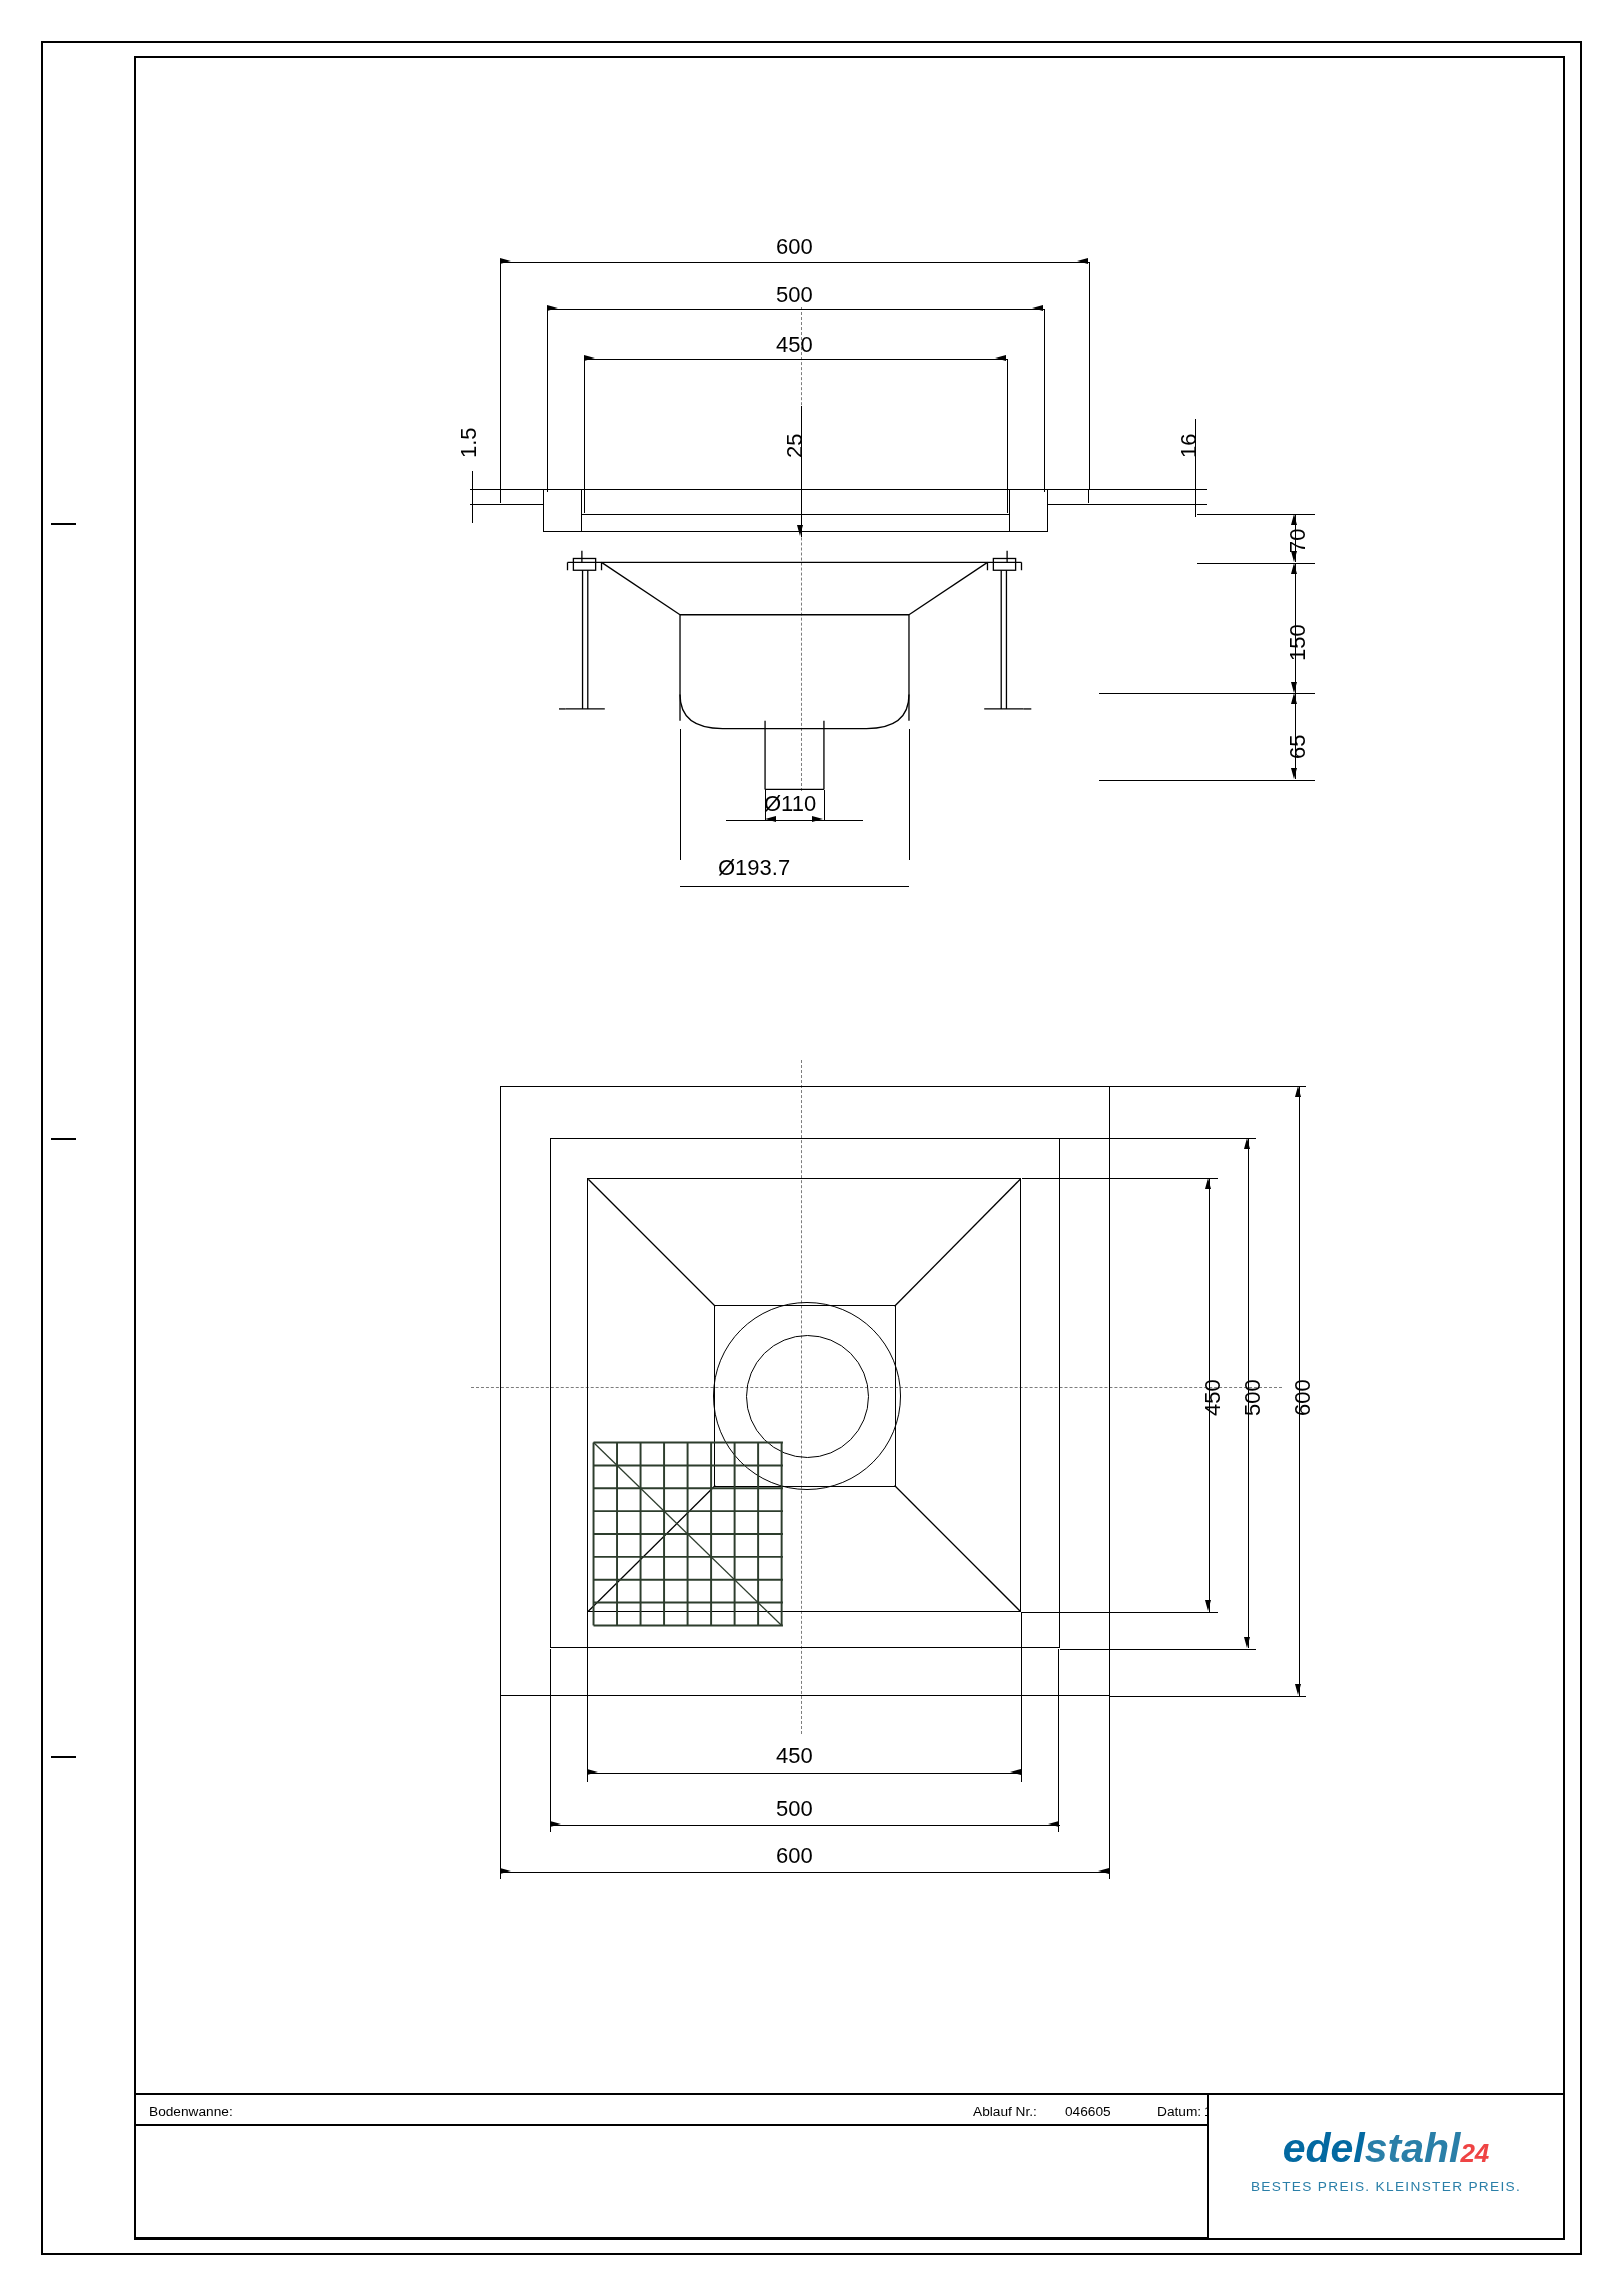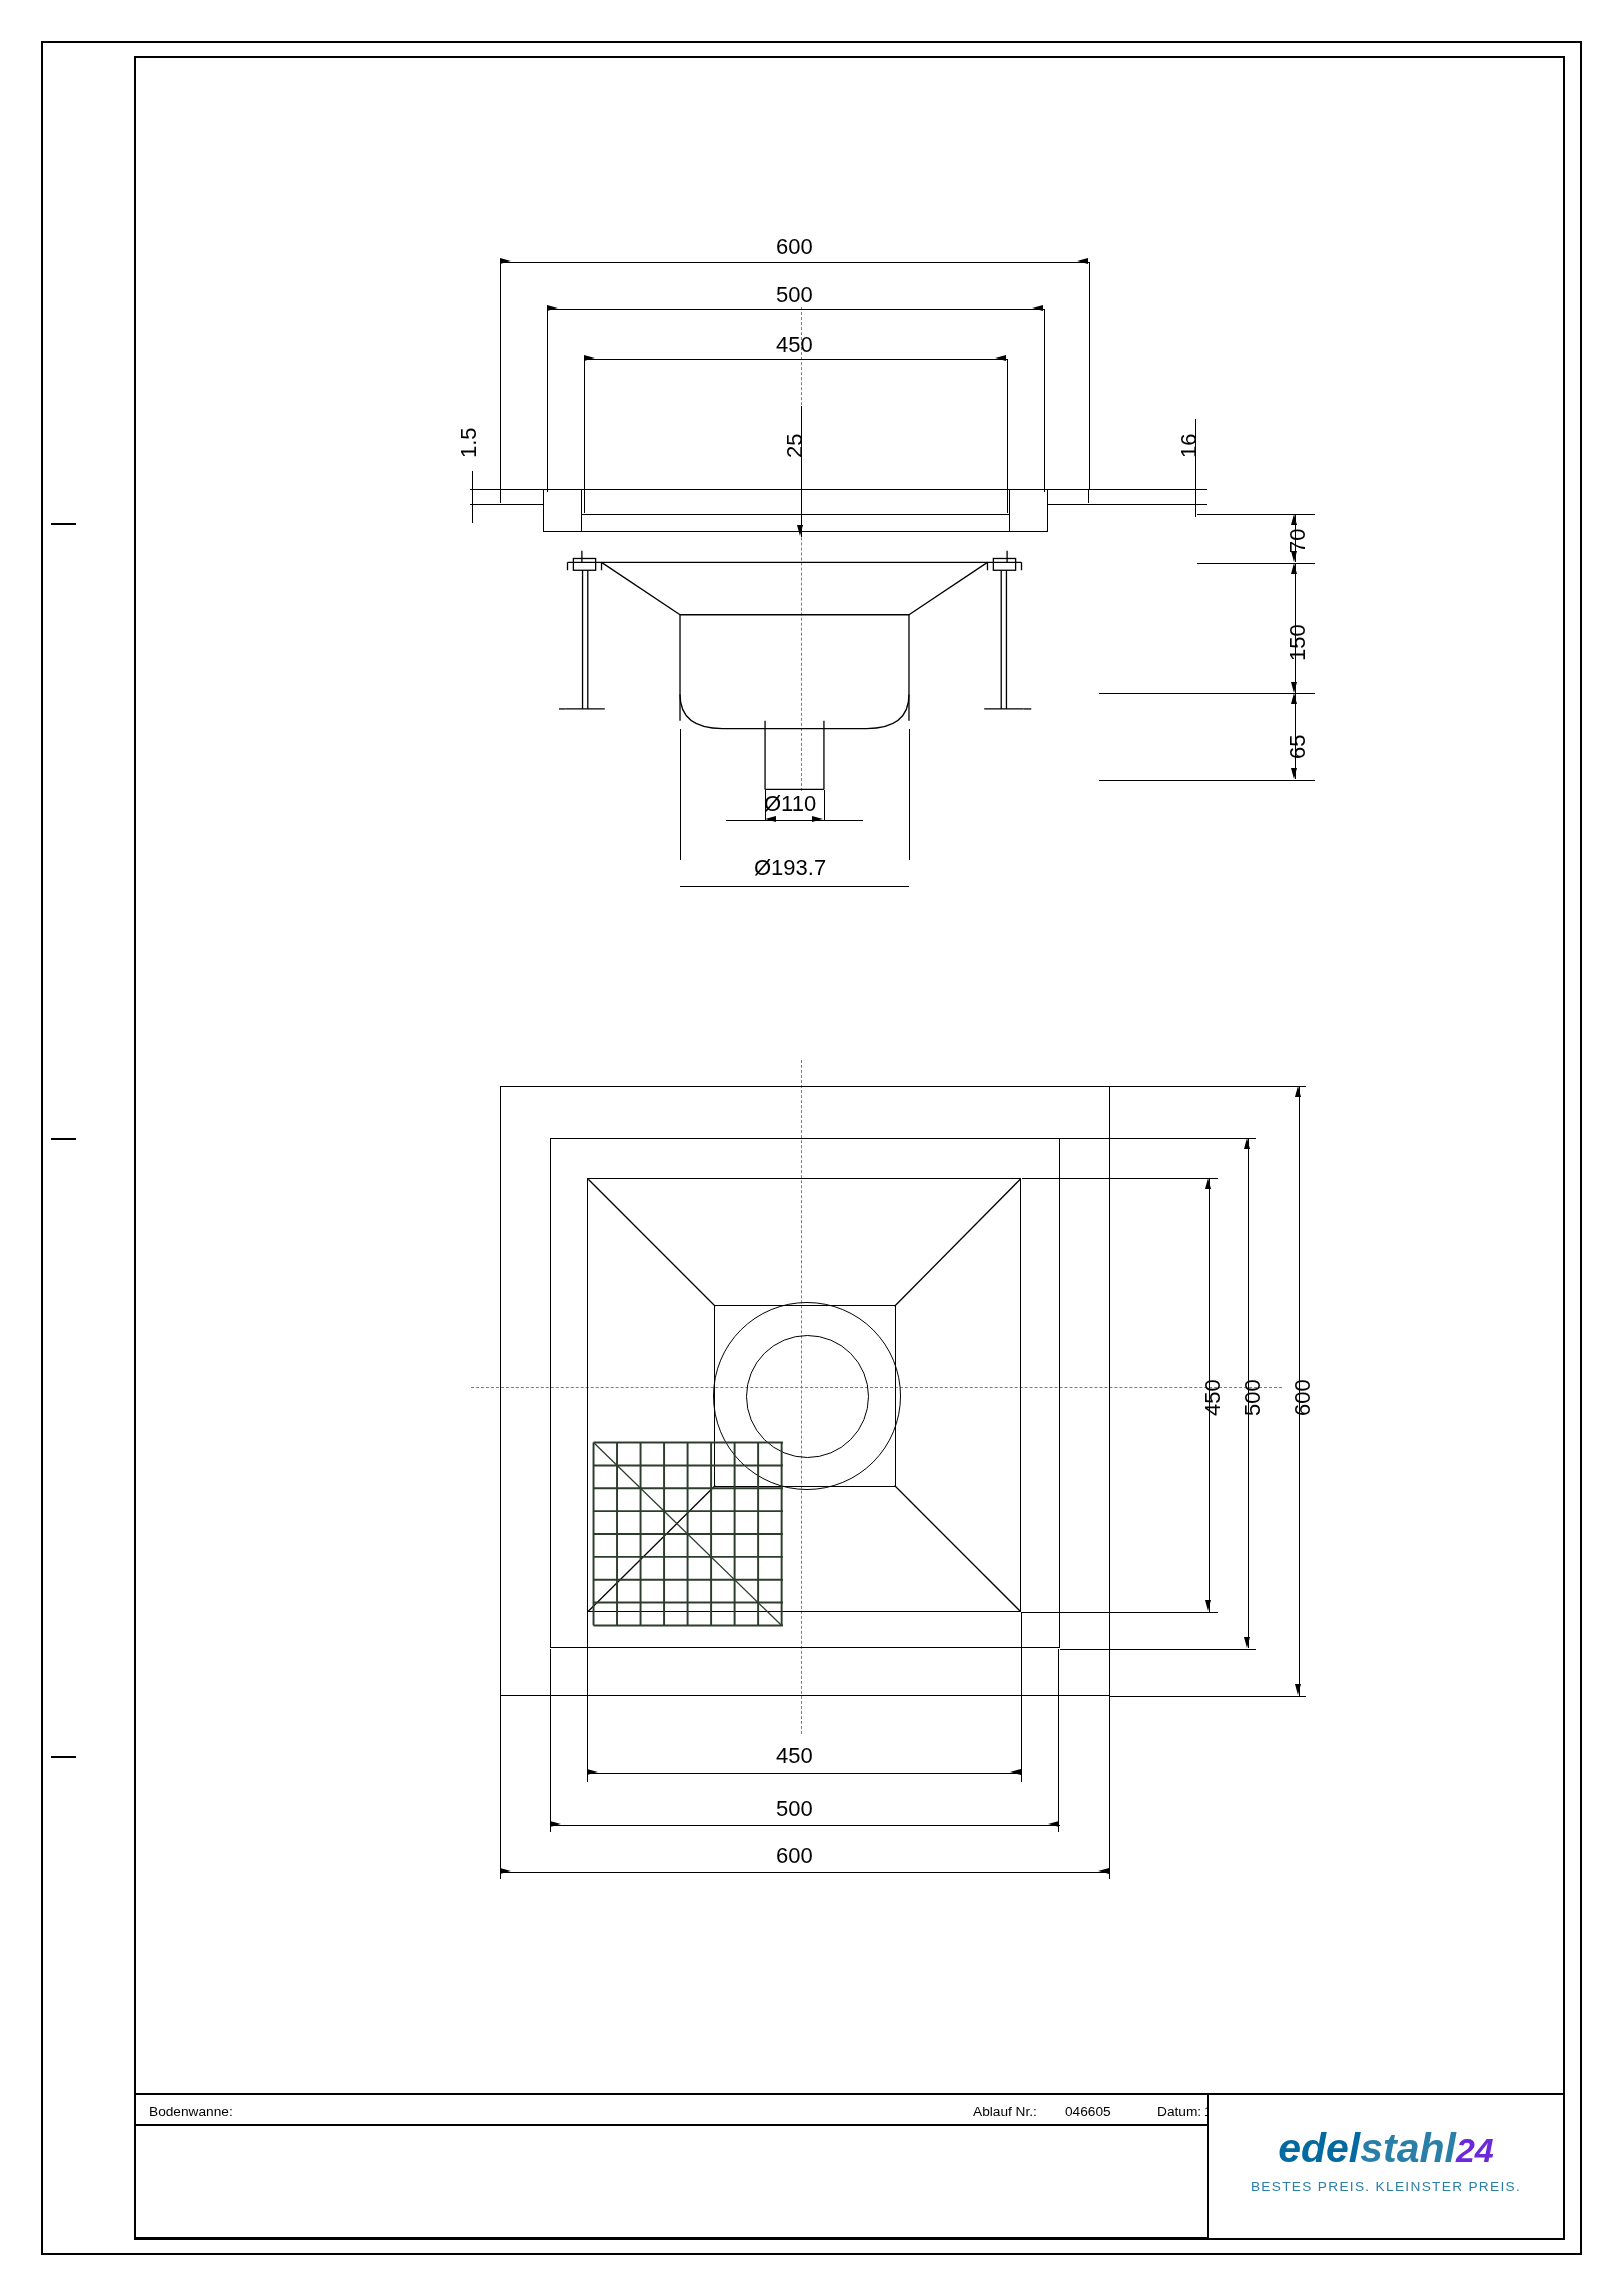--- a/index.html
+++ b/index.html
@@ -172,21 +172,21 @@
     top: 30px;
     transform: translateX(-50%);
     font-size: 41px;
     font-style: italic;
     font-weight: bold;
     white-space: nowrap;
     font-family: "Liberation Sans", sans-serif;
   }
   .logo-edel { color: #0369a1; }
   .logo-stahl { color: #2a7fa8; }
-  .logo-24 { color: #6d28d9; font-size: 34px; }
+  .logo-24 { color: #ef4444; font-size: 26px; }
   .logo-sub {
     position: absolute;
     left: 50%;
     top: 84px;
     transform: translateX(-50%);
     font-size: 13.7px;
     letter-spacing: 1.3px;
     color: #2a7fa8;
     white-space: nowrap;
     font-family: "Liberation Sans", sans-serif;
@@ -321,21 +321,21 @@
     <div class="ext" style="left:765px; top:790px; height:30px;"></div>
     <div class="ext" style="left:824px; top:790px; height:30px;"></div>
     <div class="dim-h" style="left:726px; top:820px; width:137px;"></div>
     <div class="arrow arr-l" style="left:765px; top:816px;"></div>
     <div class="arrow arr-r" style="left:812px; top:816px;"></div>
     <div class="dimtext" style="left:764px; top:793px;">Ø110</div>
 
     <div class="ext" style="left:680px; top:729px; height:131px;"></div>
     <div class="ext" style="left:909px; top:729px; height:131px;"></div>
     <div class="dim-h" style="left:680px; top:886px; width:229px;"></div>
-    <div class="dimtext" style="left:754px; top:857px;">Ø193.7</div>
+    <div class="dimtext" style="left:718px; top:857px;">Ø193.7</div>
   </div>
 
   <div>
 
     <div class="dashdot-h" style="left:471px; top:1387px; width:811px;"></div>
     <div class="dashdot-v" style="left:801px; top:1060px; height:674px;"></div>
 
     <div class="shape" style="left:500px; top:1086px; width:610px; height:610px;"></div>
 
     <div class="shape" style="left:550px; top:1138px; width:510px; height:510px;"></div>

